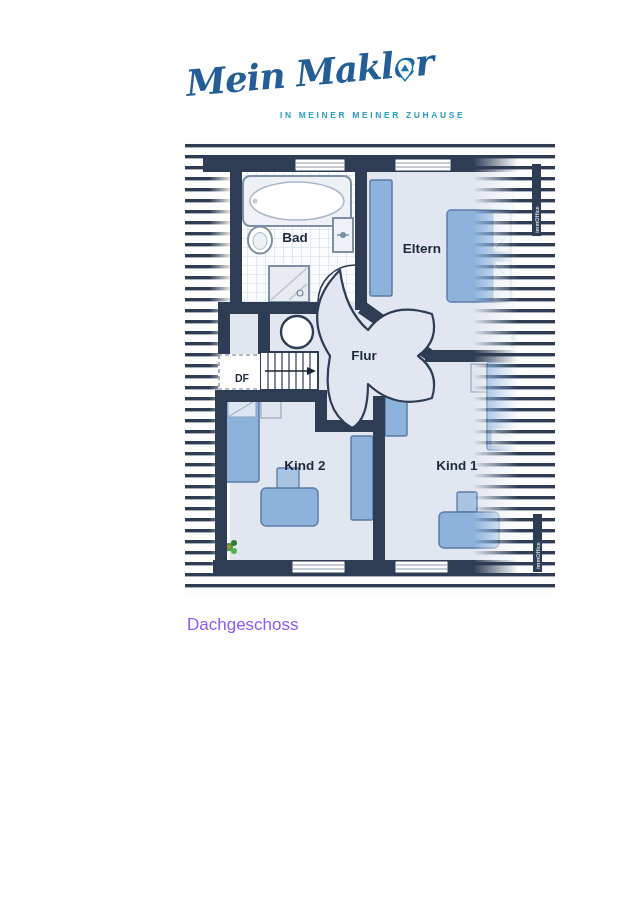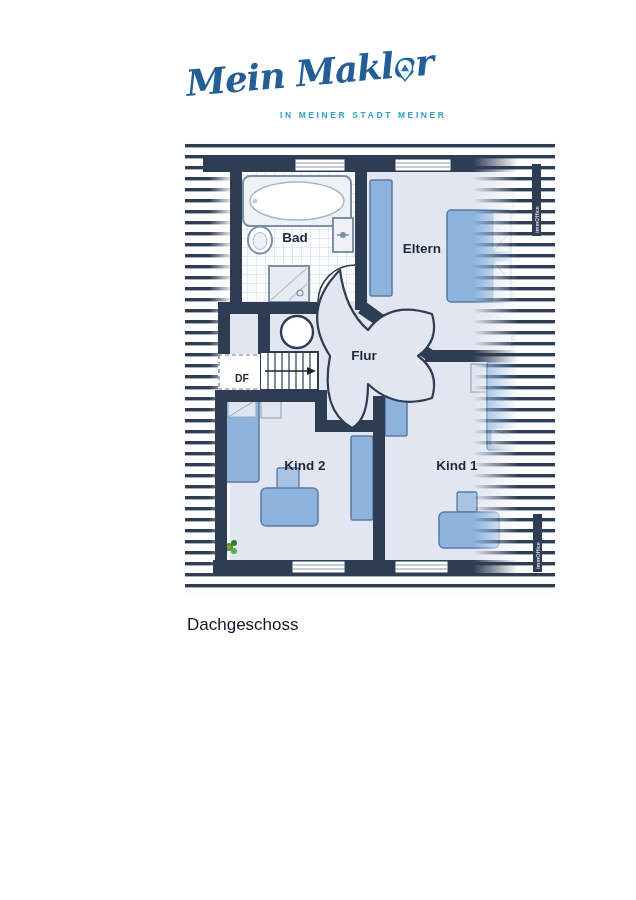--- a/index.html
+++ b/index.html
@@ -5,37 +5,37 @@
   html,body{margin:0;padding:0;background:#fff;}
   .page{position:relative;width:636px;height:900px;background:#ffffff;margin:0 auto;overflow:hidden;
         font-family:"Liberation Sans", sans-serif;}
   .logo{position:absolute;left:188px;top:60px;width:240px;height:70px;}
   .brand{position:absolute;left:0;top:2px;font-family:"DejaVu Serif", serif;font-style:italic;font-weight:bold;
          font-size:36px;color:#235e97;transform:rotate(-5deg);transform-origin:left bottom;letter-spacing:-1px;white-space:nowrap;}
   .pin{position:absolute;right:14px;top:-2px;}
   .tagline{position:absolute;left:92px;top:50px;font-size:8.5px;font-weight:bold;letter-spacing:2.6px;
            color:#2f9fc4;white-space:nowrap;}
   .plan{position:absolute;left:185px;top:140px;width:370px;height:455px;font-weight:bold;}
-  .caption{position:absolute;left:187px;top:615px;font-size:17px;color:#0f172a;}
+  .caption{position:absolute;left:187px;top:615px;font-size:17px;color:#8b5cf6;}
   svg text{font-family:"Liberation Sans", sans-serif;}
 </style>
 </head>
 <body>
 
 <div class="page">
 
   <div class="logo">
     <div class="brand">Mein Makler</div>
     <span class="pin">
       <svg width="18" height="24" viewBox="0 0 20 26">
         <path d="M10,1 C5,1 1.5,4.8 1.5,9.6 C1.5,15.2 10,25 10,25 C10,25 18.5,15.2 18.5,9.6 C18.5,4.8 15,1 10,1 Z" fill="#ffffff" stroke="#1a74ad" stroke-width="1.6"></path>
         <polygon points="10,6.5 5.4,14.5 14.6,14.5" fill="#1a74ad"></polygon>
       </svg>
     </span>
-    <div class="tagline">IN MEINER STADT MEINER</div>
+    <div class="tagline">IN MEINER MEINER ZUHAUSE</div>
   </div>
 
   <div class="plan">
     <svg width="370" height="455" viewBox="0 0 370 455">
       <defs>
         <pattern id="hatch" width="10" height="11" patternUnits="userSpaceOnUse">
           <rect width="10" height="11" fill="#fdfdfe"></rect>
           <rect y="4" width="10" height="3.4" fill="#2e3d54"></rect>
         </pattern>
         <pattern id="tiles" width="9" height="9" patternUnits="userSpaceOnUse">

